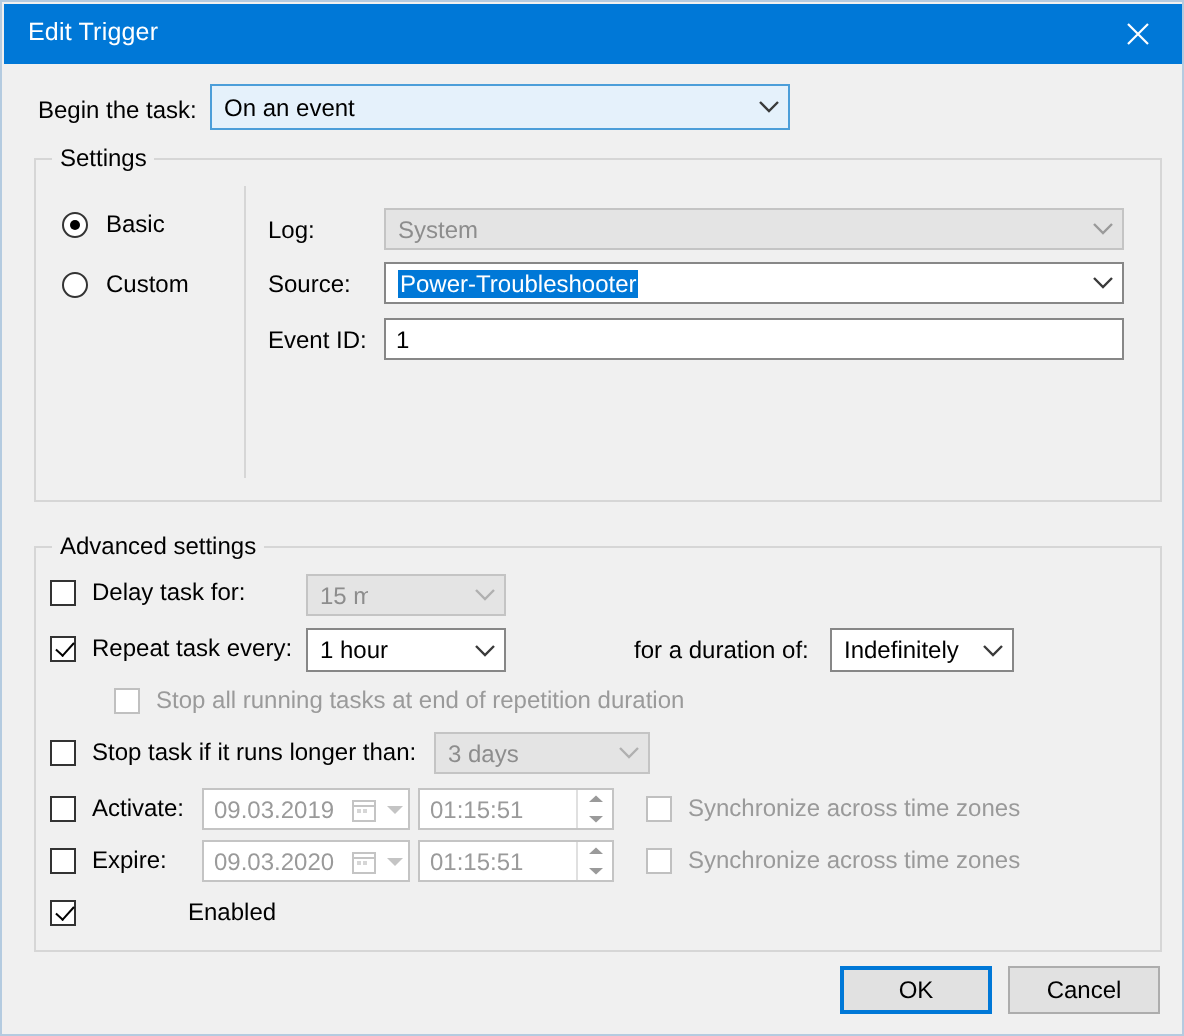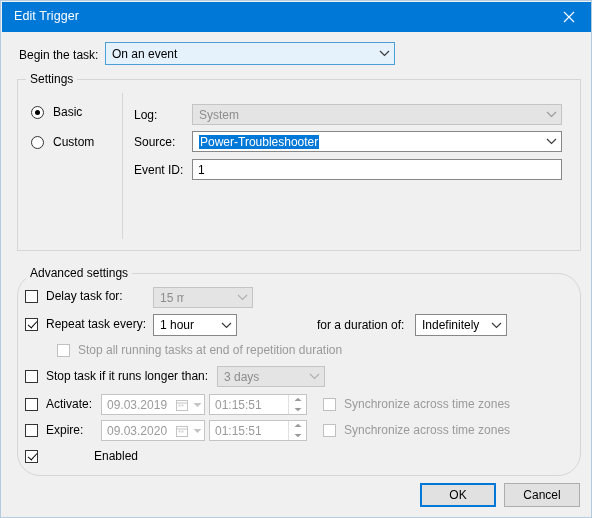--- a/index.html
+++ b/index.html
@@ -109,21 +109,21 @@
     font-size: 12px;
     color: #000000;
     white-space: nowrap;
   }
   #settings-group {
     left: 16px; top: 78px;
     width: 564px; height: 172px;
   }
   #advanced-group {
     left: 16px; top: 272px;
-    width: 564px; height: 203px; border-radius: 23px;
+    width: 564px; height: 203px;
   }
   .vsep {
     position: absolute;
     left: 104px; top: 13px;
     width: 1px; height: 146px;
     background: #d6d6d6;
   }
 
   
   .radio-row {
@@ -219,21 +219,21 @@
   #chk-repeat      { left: 24px;  top: 316px; align-items: center; }
   #chk-stopall     { left: 56px;  top: 342px; }
   #chk-stoplonger  { left: 24px;  top: 368px; }
   #chk-activate    { left: 24px;  top: 396px; }
   #chk-expire      { left: 24px;  top: 422px; }
   #chk-enabled     { left: 24px;  top: 448px; gap: 48px; }
   #chk-sync1       { left: 322px; top: 396px; }
   #chk-sync2       { left: 322px; top: 422px; }
 
   #delay-combo  { left: 152px; top: 286px; width: 100px; height: 21px; gap: 48px; }
-  #repeat-combo { left: 152px; top: 313px; width: 84px; height: 22px; }
+  #repeat-combo { left: 152px; top: 313px; width: 100px; height: 22px; }
   #stop-combo   { left: 216px; top: 365px; width: 108px; height: 21px; }
   #duration-label {
     position: absolute;
     left: 316px; top: 317px;
     font-size: 12px;
     white-space: nowrap;
   }
   #duration-combo { left: 414px; top: 313px; width: 92px; height: 22px; }
 
   

